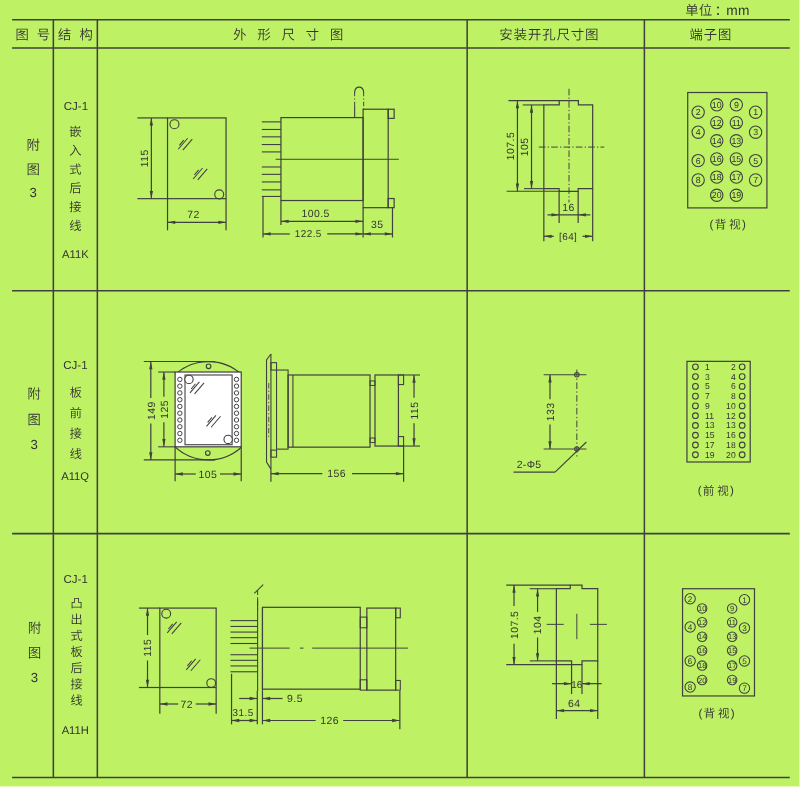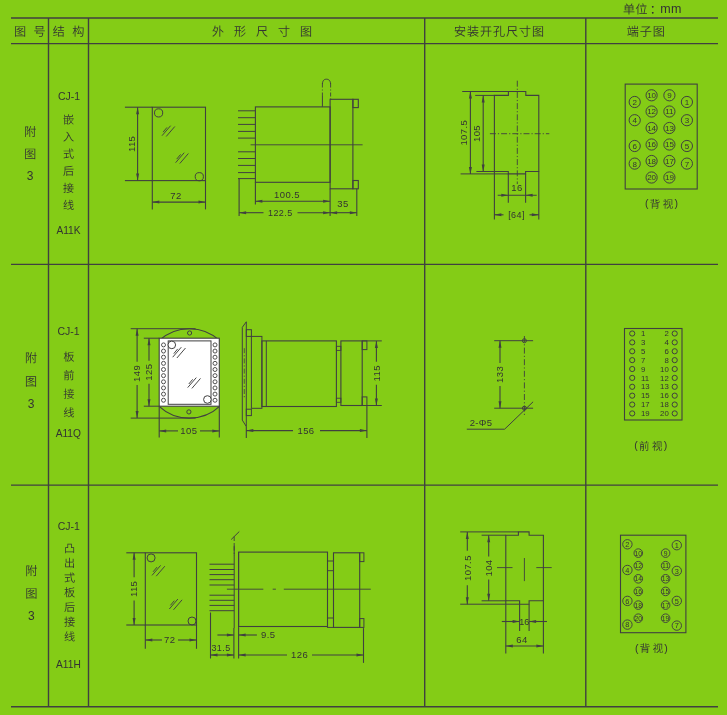--- a/index.html
+++ b/index.html
@@ -1,13 +1,13 @@
 <!DOCTYPE html>
 <html><head><meta charset="utf-8"><title>CJ-1</title><style>html,body{margin:0;padding:0;background:#ffffff;}body{font-family:"Liberation Sans",sans-serif;}</style></head><body>
-<div style="position:relative;width:727px;height:715px;background:#84cc16;">
+<div style="position:relative;width:727px;height:715px;background:#bef264;">
 <svg width="727" height="715" viewBox="0 0 727 715" style="position:absolute;left:0;top:0">
 <defs>
         <path id="u5355" d="M463 634H532V-77H463ZM216 440V325H791V440ZM216 607V494H791V607ZM150 665H859V267H150ZM55 167H948V104H55ZM239 807 296 834Q326 800 358 758Q389 717 404 685L345 655Q330 685 300 729Q269 773 239 807ZM714 834 786 810Q756 763 722 713Q687 663 657 628L601 651Q620 675 641 708Q662 740 682 774Q701 807 714 834Z" fill="#333333"></path>
         <path id="u4F4D" d="M370 654H912V589H370ZM437 509 498 523Q511 470 523 412Q535 353 545 295Q555 238 562 187Q570 136 574 97L507 78Q504 118 497 170Q490 222 481 281Q471 339 460 398Q449 457 437 509ZM777 532 848 519Q837 457 824 388Q810 319 795 250Q780 180 765 117Q749 53 734 3L675 17Q690 68 704 132Q719 196 733 267Q747 337 758 405Q770 474 777 532ZM326 28H954V-36H326ZM573 827 636 844Q650 807 665 763Q679 719 687 687L621 668Q614 700 601 745Q587 789 573 827ZM291 835 354 815Q321 731 278 649Q234 567 183 494Q133 422 78 366Q75 374 68 386Q61 399 53 412Q45 424 39 432Q89 481 136 545Q183 610 223 684Q263 758 291 835ZM184 580 250 646 251 645V-76H184Z" fill="#333333"></path>
         <path id="u56FE" d="M86 793H915V-78H847V732H151V-78H86ZM123 25H887V-35H123ZM378 281 407 323Q446 315 490 302Q534 290 575 275Q615 261 642 248L614 202Q586 215 546 231Q506 246 462 259Q418 272 378 281ZM416 708 472 688Q444 643 406 600Q367 556 325 519Q283 482 240 454Q236 460 227 467Q218 475 209 482Q200 490 193 494Q257 533 317 589Q378 645 416 708ZM683 628H695L706 631L744 608Q706 546 646 495Q585 443 512 403Q438 363 360 335Q282 306 206 288Q203 296 198 307Q193 317 186 327Q180 337 174 343Q248 357 323 383Q399 408 469 443Q539 479 595 523Q651 567 683 618ZM367 576Q411 522 484 477Q556 432 644 400Q732 367 823 350Q814 342 803 327Q792 312 786 299Q694 319 605 355Q516 392 441 442Q366 492 317 553ZM388 628H704V575H352ZM277 154 308 201Q359 195 414 185Q470 175 525 164Q580 152 628 139Q677 126 713 114L683 63Q635 80 567 98Q498 115 422 131Q346 146 277 154Z" fill="#333333"></path>
         <path id="u53F7" d="M254 736V593H743V736ZM187 796H813V533H187ZM65 438H932V376H65ZM249 258H763V196H249ZM742 258H813Q813 258 812 252Q811 246 811 239Q810 232 809 226Q797 142 784 86Q770 30 756 -2Q741 -34 722 -50Q705 -65 686 -70Q668 -75 639 -76Q615 -77 569 -76Q523 -76 471 -72Q469 -57 463 -40Q457 -22 447 -8Q501 -13 550 -15Q598 -16 619 -16Q637 -16 648 -15Q658 -13 666 -7Q682 5 695 34Q708 63 719 116Q730 169 742 248ZM285 411 355 401Q345 366 333 329Q321 292 308 258Q296 223 285 197H208Q221 226 235 263Q248 299 261 338Q274 377 285 411Z" fill="#333333"></path>
         <path id="u7ED3" d="M63 186Q61 194 57 206Q53 218 49 231Q44 244 40 252Q57 255 76 273Q94 290 118 317Q132 330 157 361Q182 392 214 434Q245 476 277 525Q309 574 336 625L398 588Q334 487 260 391Q186 296 111 224V222Q111 222 104 219Q97 216 87 210Q77 205 70 198Q63 192 63 186ZM63 186 60 243 97 267 396 317Q396 303 397 286Q398 269 400 258Q295 239 232 227Q168 215 135 208Q101 201 86 196Q71 191 63 186ZM56 428Q54 436 50 448Q46 461 41 474Q37 487 32 496Q46 499 60 515Q74 532 89 556Q98 568 114 596Q130 623 150 661Q170 700 190 743Q210 787 225 831L294 802Q267 742 236 682Q205 621 171 567Q137 512 103 468V466Q103 466 96 462Q89 458 79 453Q70 447 63 441Q56 434 56 428ZM56 428 55 480 90 501 301 520Q298 508 297 491Q295 475 296 464Q224 456 179 450Q135 445 110 441Q85 437 74 434Q62 431 56 428ZM37 49Q83 57 142 69Q200 80 266 94Q332 107 398 121L403 59Q310 37 216 17Q122 -3 49 -20ZM408 702H941V638H408ZM433 474H924V410H433ZM495 27H864V-35H495ZM642 839H711V441H642ZM459 302H899V-74H832V241H524V-78H459Z" fill="#333333"></path>
         <path id="u6784" d="M519 839 584 824Q566 751 540 681Q514 611 483 551Q451 490 415 443Q410 449 399 457Q389 465 379 472Q368 480 360 484Q396 527 426 584Q456 641 479 706Q503 771 519 839ZM505 674H896V611H476ZM870 674H936Q936 674 936 667Q936 660 935 651Q935 642 935 637Q930 460 924 338Q918 217 911 140Q903 64 893 22Q883 -20 869 -38Q854 -58 837 -66Q820 -73 797 -76Q775 -78 740 -78Q706 -77 669 -75Q668 -61 662 -42Q657 -23 648 -8Q689 -12 722 -13Q756 -13 771 -13Q785 -14 793 -11Q802 -8 809 2Q821 15 830 56Q839 97 846 173Q853 249 859 368Q865 487 870 658ZM432 142 429 193 461 216 721 262Q723 250 727 235Q730 219 732 211Q638 193 582 181Q525 169 495 162Q465 155 452 151Q439 146 432 142ZM432 142Q431 149 427 160Q423 171 419 183Q415 194 411 203Q422 206 433 222Q445 239 458 263Q464 276 476 303Q489 331 504 370Q519 408 533 452Q548 495 558 538L623 520Q604 458 580 397Q556 335 529 280Q502 224 475 179V177Q475 177 468 174Q462 171 453 165Q444 160 438 154Q432 148 432 142ZM636 380 686 398Q706 359 725 315Q744 270 760 228Q776 187 783 155L730 133Q722 165 707 208Q692 250 673 296Q655 341 636 380ZM52 644H388V582H52ZM204 839H268V-77H204ZM202 606 244 591Q232 530 213 465Q195 400 172 338Q149 275 124 222Q98 168 71 130Q68 140 61 152Q55 163 48 175Q41 186 34 194Q60 227 85 275Q110 323 133 379Q155 435 173 493Q191 552 202 606ZM265 536Q273 526 291 500Q309 475 329 444Q349 414 366 388Q383 362 390 351L348 300Q339 319 324 348Q308 377 291 409Q273 440 257 468Q241 495 231 510Z" fill="#333333"></path>
         <path id="u5916" d="M223 684H470V620H223ZM615 838H684V-77H615ZM163 404 203 448Q236 429 272 403Q308 377 340 351Q372 326 391 305L350 254Q331 276 299 303Q267 329 231 356Q196 383 163 404ZM237 839 303 827Q282 732 252 645Q222 558 184 483Q145 408 99 351Q93 357 83 365Q72 373 61 381Q50 389 42 393Q89 446 126 516Q163 586 191 669Q219 751 237 839ZM449 684H461L475 687L521 672Q494 476 435 331Q375 186 289 87Q203 -12 96 -71Q91 -62 81 -52Q71 -41 60 -31Q50 -21 41 -16Q147 39 230 130Q313 221 369 354Q426 487 449 667ZM658 495 709 535Q753 502 802 461Q850 420 893 381Q936 341 963 309L909 262Q883 294 841 335Q798 377 751 418Q703 460 658 495Z" fill="#333333"></path>
         <path id="u5F62" d="M59 776H572V713H59ZM43 446H586V384H43ZM410 760H476V-78H410ZM177 760H240V441Q240 348 231 255Q221 162 190 76Q158 -10 90 -84Q86 -77 76 -68Q67 -60 58 -52Q48 -44 40 -39Q102 30 131 108Q159 187 168 272Q177 356 177 441ZM850 822 913 796Q876 751 828 707Q780 663 728 625Q676 588 625 560Q616 571 602 585Q589 598 576 607Q624 632 676 666Q727 701 773 741Q819 782 850 822ZM881 546 942 521Q903 473 852 425Q800 378 744 338Q688 297 634 268Q625 279 612 292Q598 306 586 315Q638 342 693 379Q748 416 797 460Q847 503 881 546ZM904 275 967 250Q925 181 865 120Q804 59 732 8Q660 -42 582 -78Q574 -65 560 -50Q547 -34 534 -24Q609 7 680 53Q750 99 809 156Q867 212 904 275Z" fill="#333333"></path>

